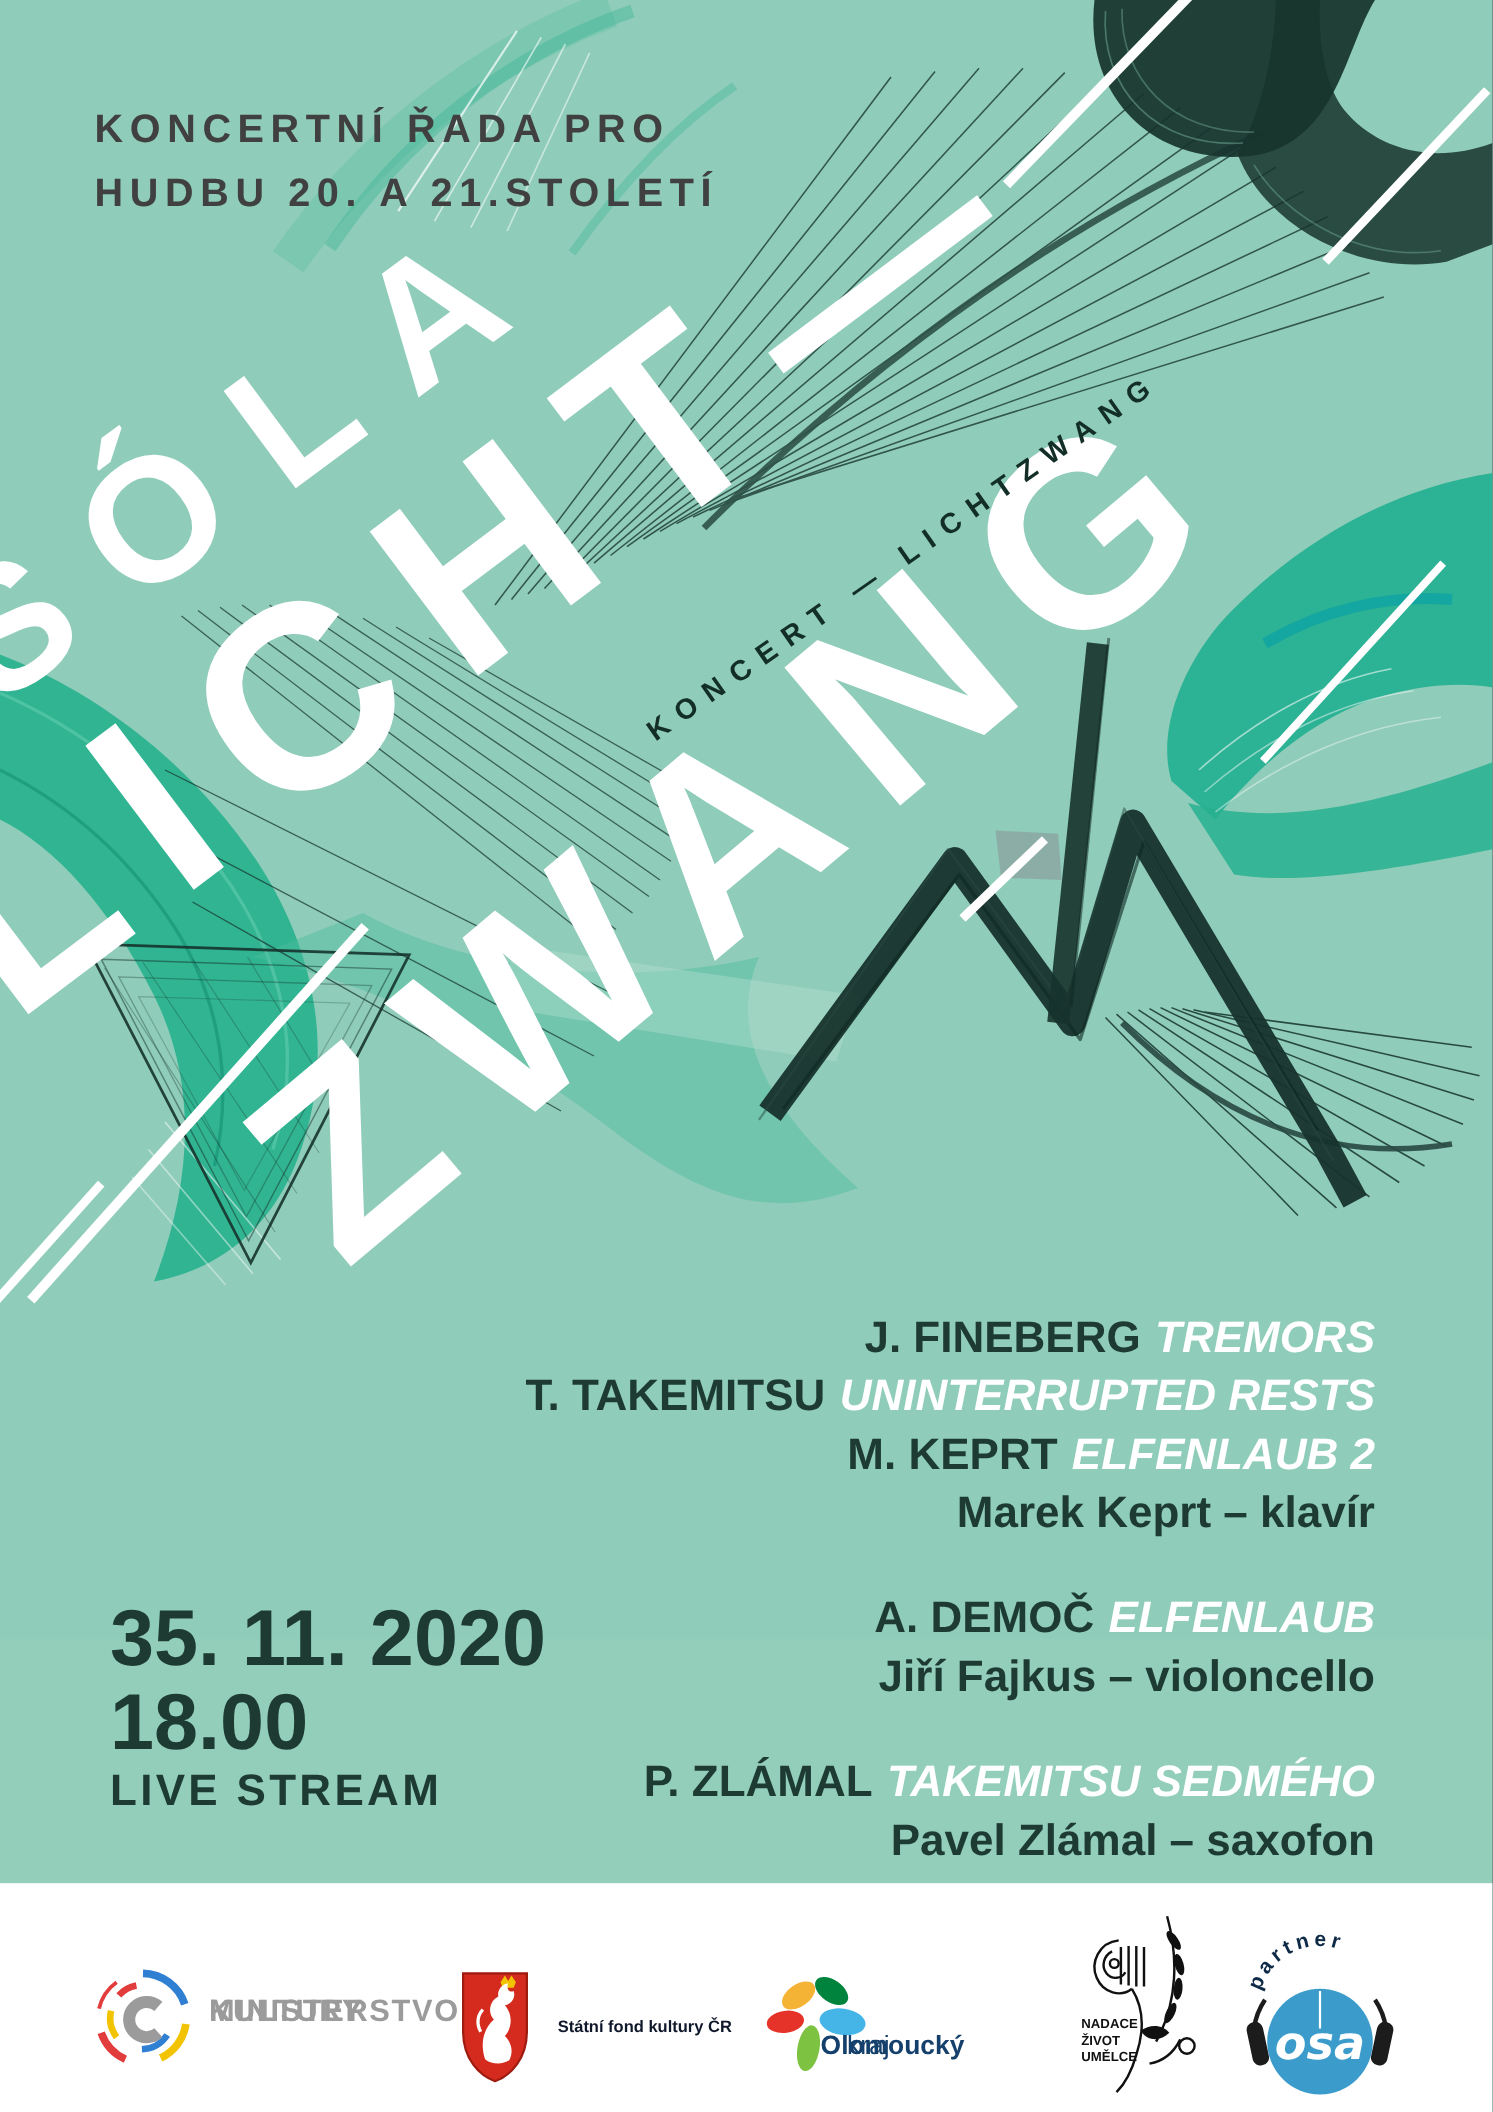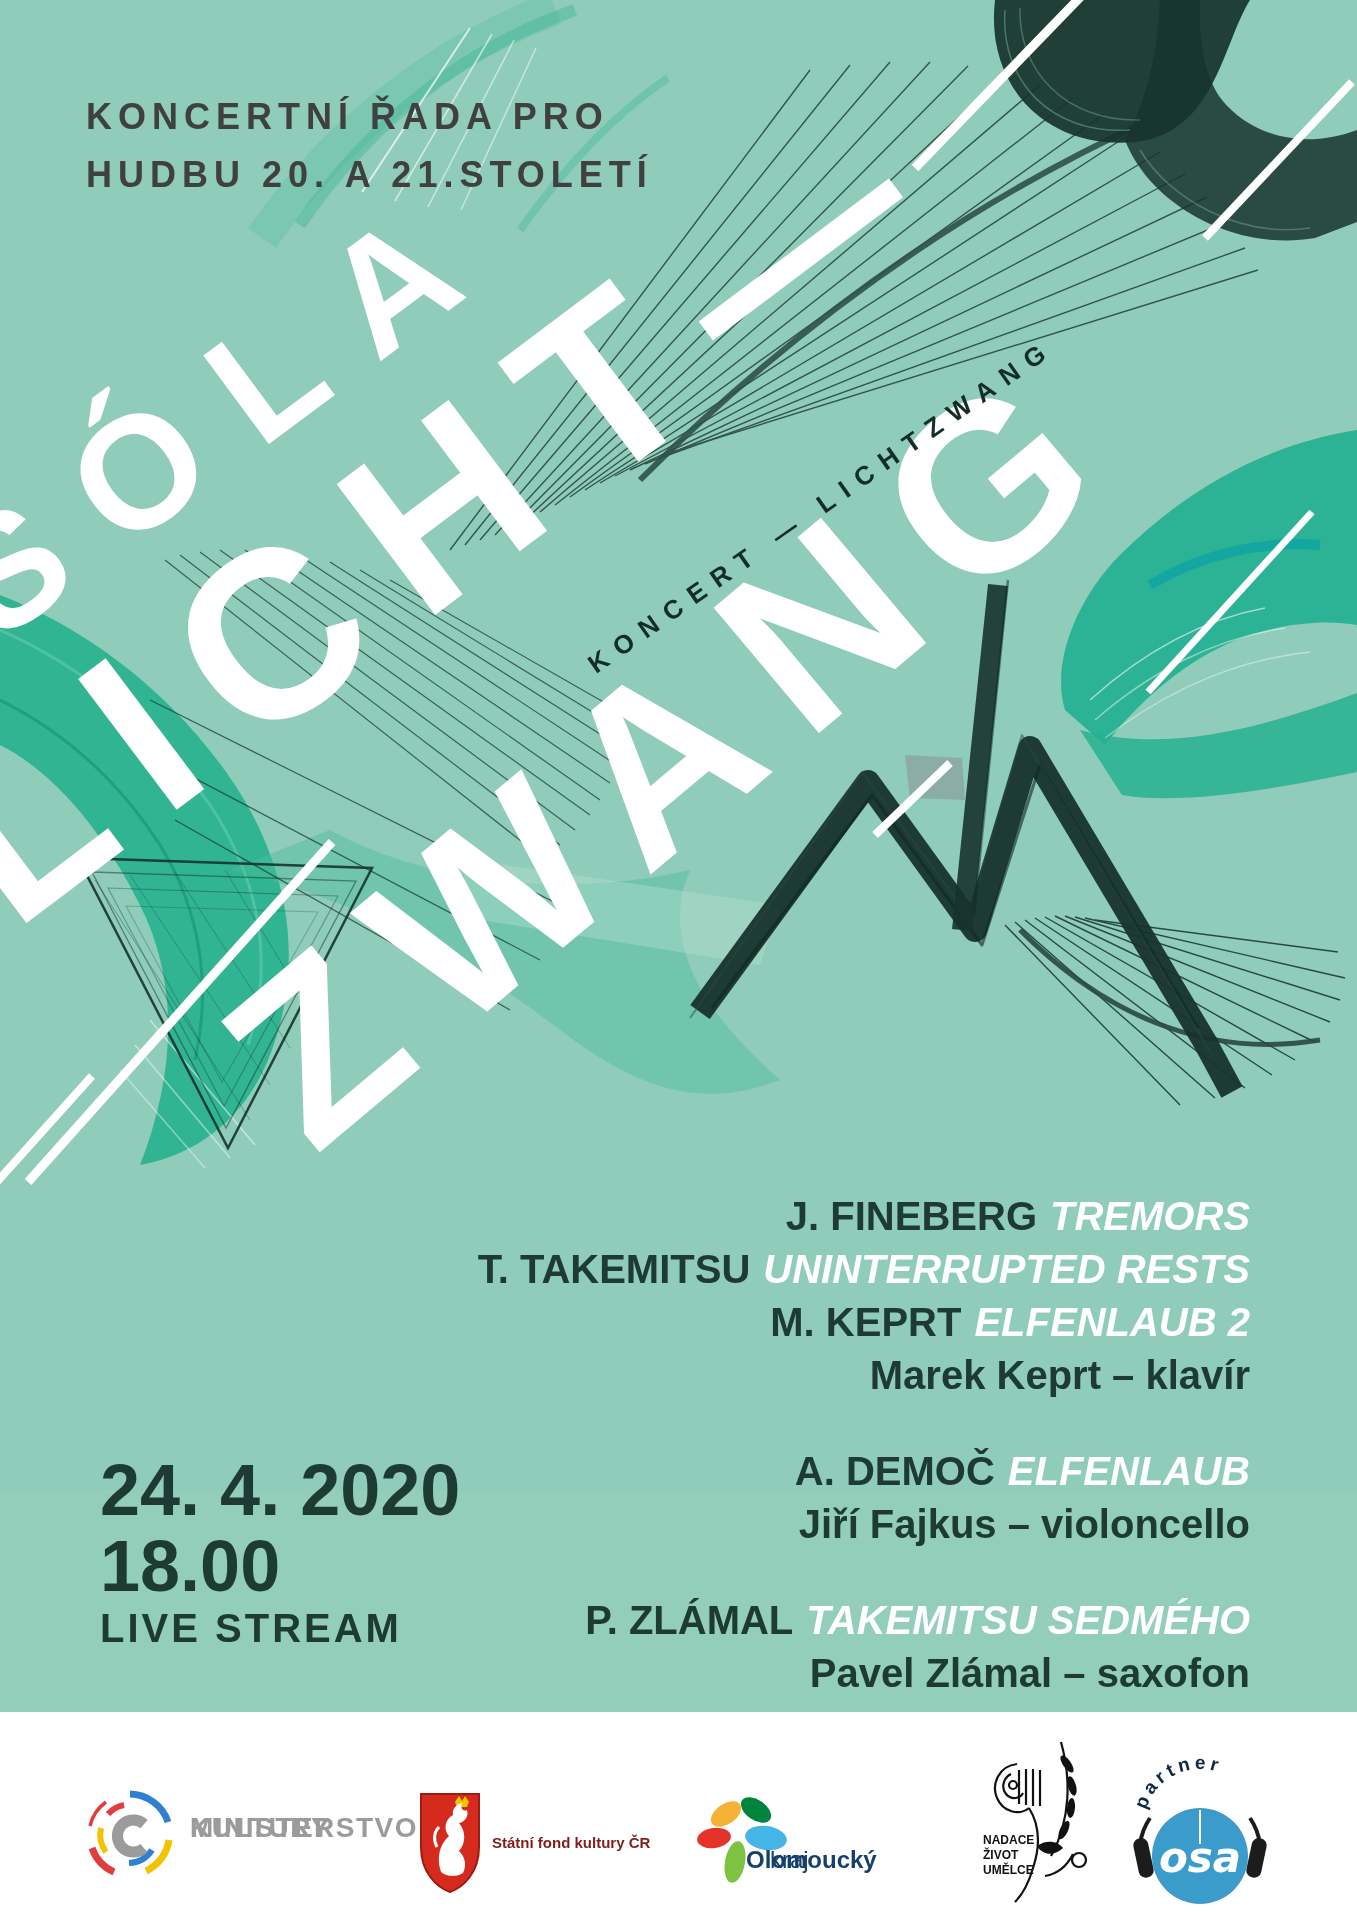--- a/index.html
+++ b/index.html
@@ -48,21 +48,21 @@
   .event-mode{font-size:40px; line-height:48px; letter-spacing:3px;}
 
   
   .footer{
     position:absolute; left:0; top:1712px; width:1357px; height:208px;
     background:#ffffff; z-index:5;
   }
   .footer *{position:absolute;}
   .ministry-text{left:190px; top:100px; font-size:28px; line-height:31px;
     font-weight:bold; color:#9b9b9b; letter-spacing:1.5px;}
-  .fund-text{left:492px; top:122px; font-size:15px; font-weight:bold; color:#7f1d1d; white-space:nowrap;}
+  .fund-text{left:507px; top:122px; font-size:15px; font-weight:bold; color:#0f172a; white-space:nowrap;}
   .region-text{left:746px; top:134px; font-size:24px; color:#14406b; white-space:nowrap;}
   .region-text .b{font-weight:bold;}
   .region-text .r{font-weight:normal; margin-left:24px;}
   .band{position:absolute; left:0; top:1490px; width:1357px; height:222px;
     background:rgba(255,255,255,.04); z-index:0;}
 </style>
 </head>
 <body>
 
 <div class="poster">
@@ -227,21 +227,21 @@
 
     <div class="prog-group">
       <div class="prog-line">
         <span class="composer">P. ZLÁMAL</span><span class="work">TAKEMITSU SEDMÉHO</span>
       </div>
       <div class="prog-performer">Pavel Zlámal – saxofon</div>
     </div>
   </div>
 
   <div class="event">
-    <div class="event-date">24. 4. 2020</div>
+    <div class="event-date">35. 11. 2020</div>
     <div class="event-time">18.00</div>
     <div class="event-mode">LIVE STREAM</div>
   </div>
 
   <div class="footer">
 
     <svg style="left:84px; top:76px;" width="92" height="96" viewBox="0 0 92 96" fill="none">
       <path d="M 46,6 A 41,41 0 0 1 84,34" stroke="#2f7fd3" stroke-width="7"></path>
       <path d="M 85,52 A 41,41 0 0 1 62,83" stroke="#f2c300" stroke-width="7"></path>
       <path d="M 30,84 A 41,41 0 0 1 8,60" stroke="#e23d3d" stroke-width="7"></path>

